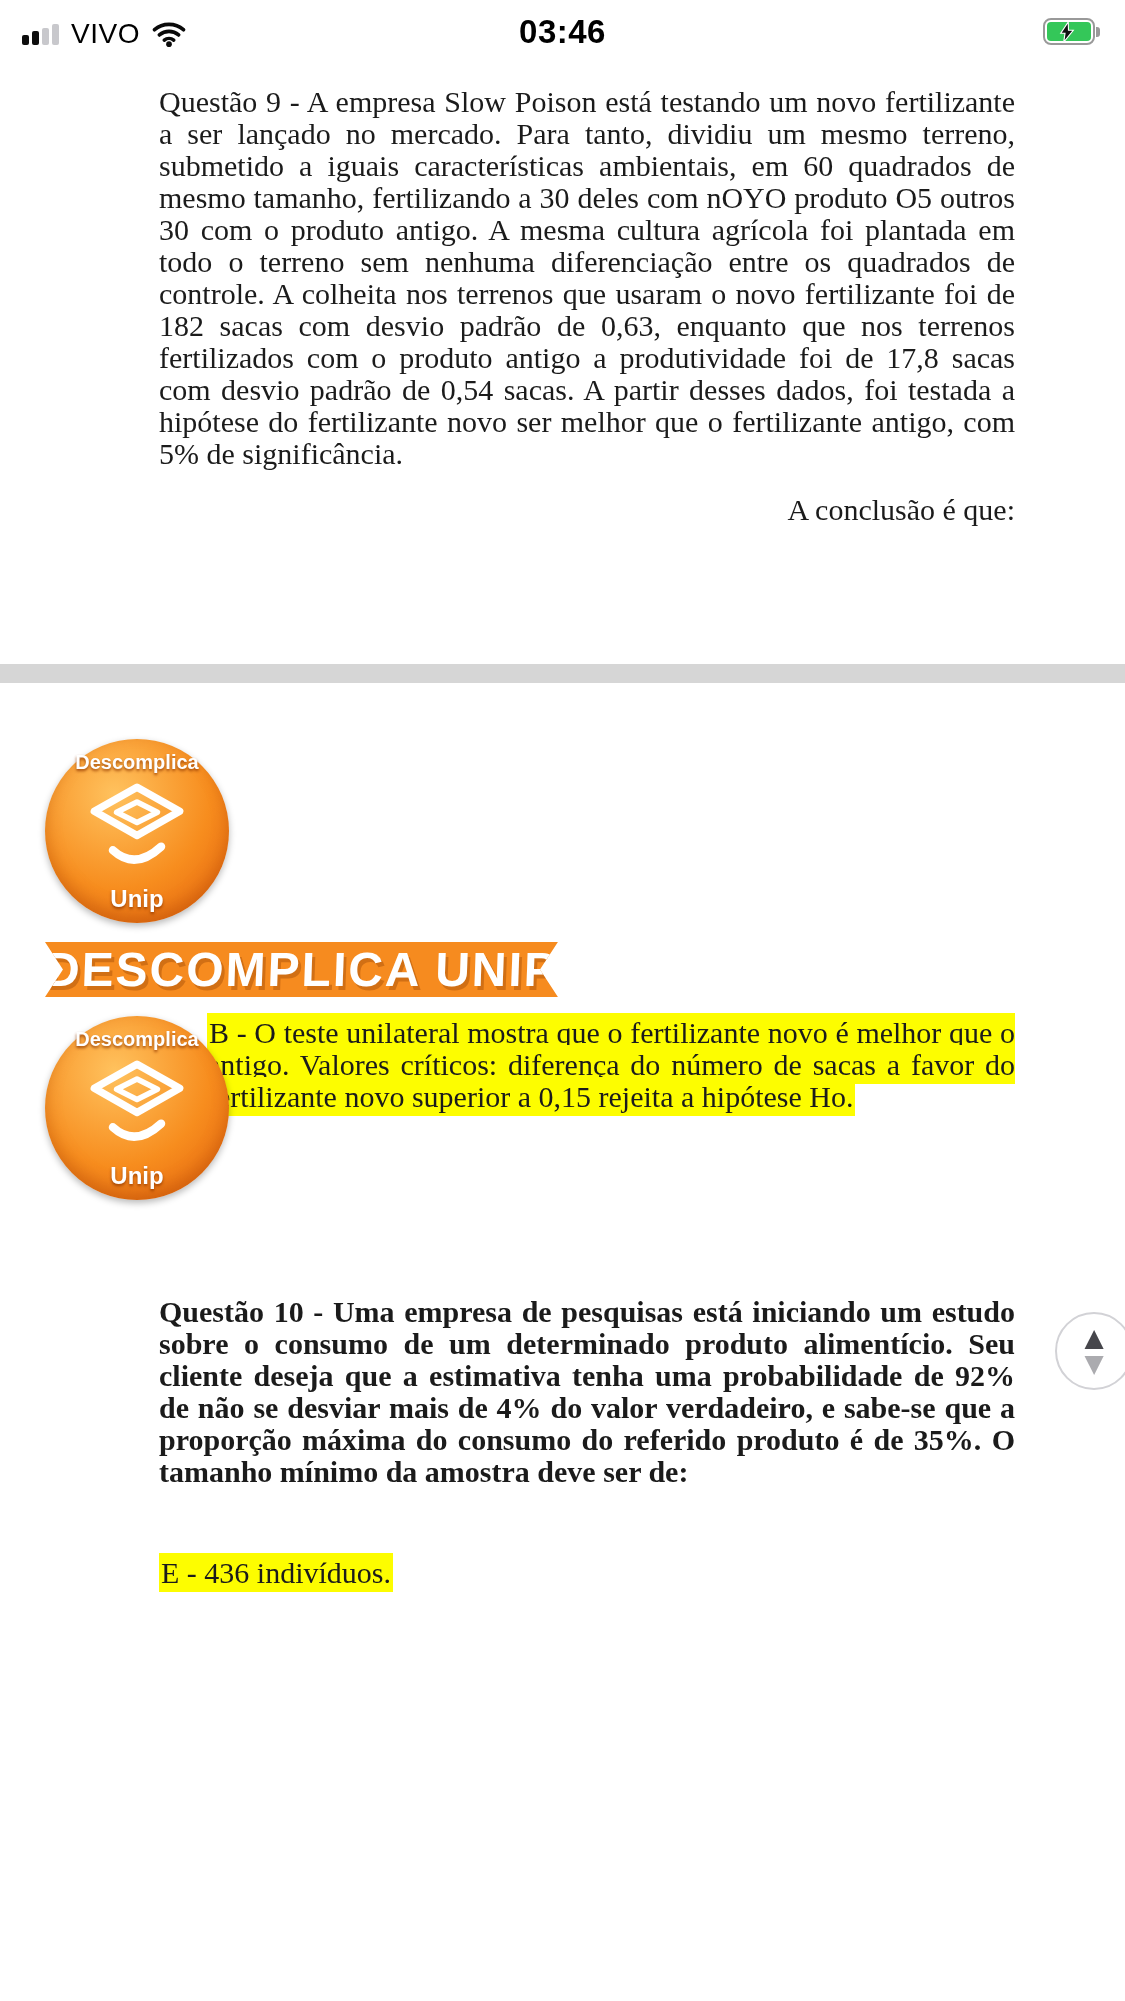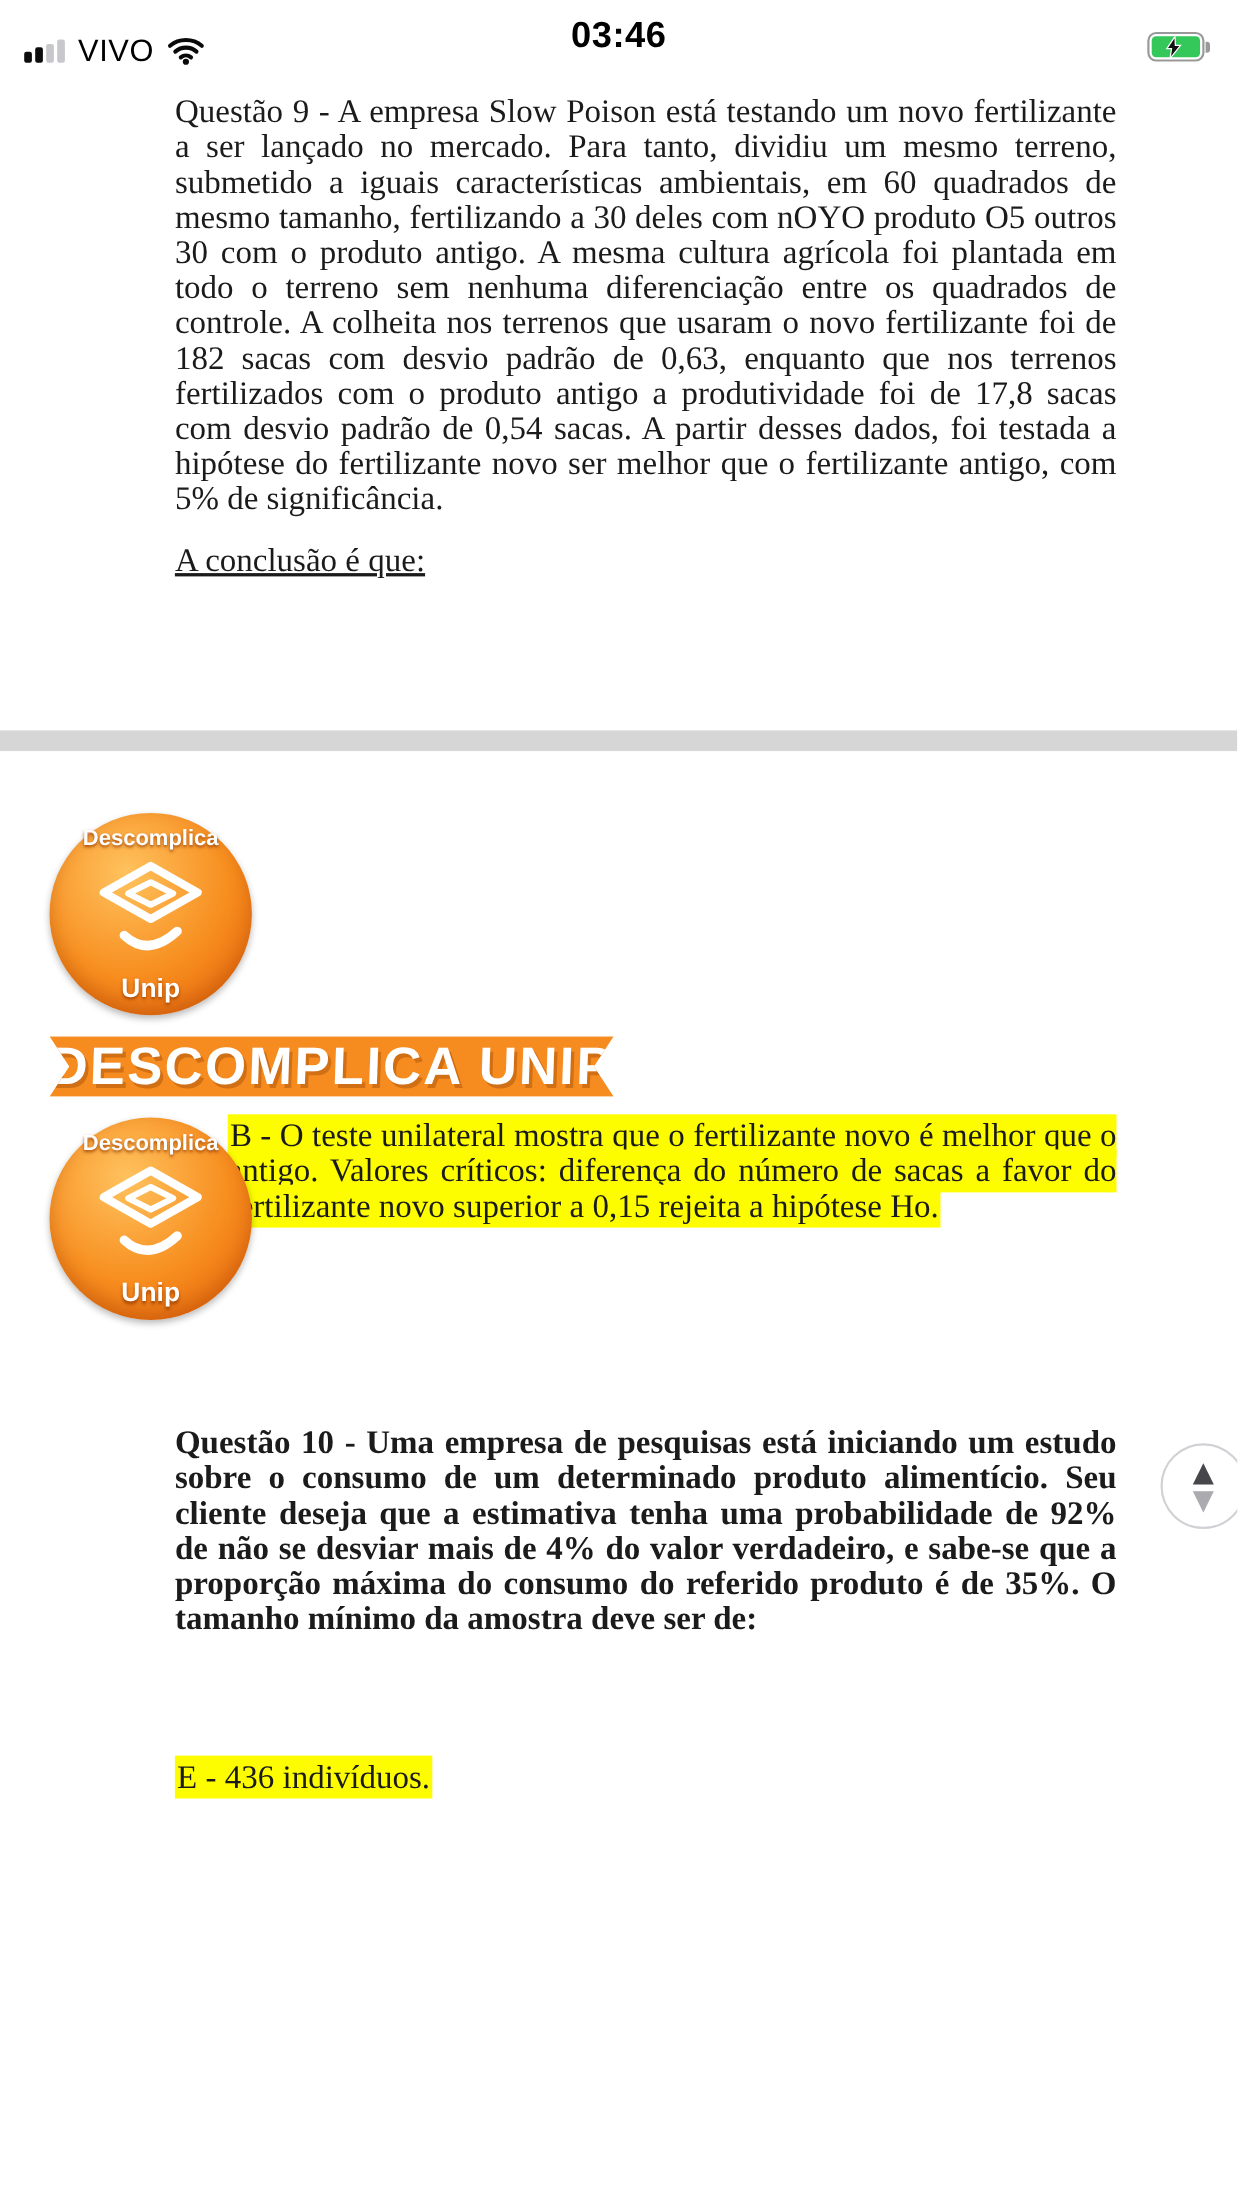--- a/index.html
+++ b/index.html
@@ -1,21 +1,21 @@
 <!DOCTYPE html>
 <html lang="pt" style="--ribbon-orange: #f68b1f; --highlight-yellow: #fdfd00; --divider-gray: #d6d6d6; --battery-green: #34c759;"><head>
 <meta charset="utf-8">
 <style>
   html,body{margin:0;padding:0;background:#fff;}
   .screen{position:relative;width:1125px;height:2001px;background:#fff;overflow:hidden;
           font-family:"Liberation Serif", serif;color:#1b1b1b;}
 
   
   .status-bar{position:absolute;top:0;left:0;width:100%;height:62px;box-sizing:border-box;
-              display:flex;align-items:flex-end;justify-content:space-between;padding:6px 22px 0 22px;
+              display:flex;align-items:center;justify-content:space-between;padding:6px 22px 0 22px;
               font-family:"Liberation Sans", sans-serif;background:#fff;z-index:5;}
   .sb-left{display:flex;align-items:center;gap:12px;}
   .signal{display:flex;align-items:flex-end;gap:3px;height:22px;}
   .signal i{display:block;width:7px;border-radius:2px;background:#0d0d0d;}
   .signal i:nth-child(1){height:10px;}
   .signal i:nth-child(2){height:14px;}
   .signal i:nth-child(3){height:17px;background:#c8c8cc;}
   .signal i:nth-child(4){height:21px;background:#c8c8cc;}
   .carrier{font-size:28px;color:#000;letter-spacing:.5px;}
   .wifi svg{display:block;}
@@ -28,21 +28,21 @@
                 background:var(--battery-green,#34c759);border-radius:4px;}
   .battery-cap{position:absolute;left:53px;top:9px;width:4px;height:10px;
                background:rgba(0,0,0,.4);border-radius:0 3px 3px 0;}
   .bolt{position:absolute;left:15px;top:4px;}
 
   
   main{position:absolute;top:62px;left:0;right:0;bottom:0;}
   .para{margin:0;font-size:30px;line-height:32px;text-align:justify;}
   .pdf-page{background:#fff;}
   .page1{height:602px;box-sizing:border-box;padding:24px 110px 0 159px;overflow:hidden;}
-  .conclusion{margin-top:24px;text-align:left;text-decoration:underline;}
+  .conclusion{margin-top:24px;text-align:right;}
   .page-gap{height:19px;background:var(--divider-gray,#d6d6d6);}
   .page2{padding:0 110px 120px 159px;overflow:hidden;}
 
   
   .banner{margin:56px -30px 0 -114px;height:184px;display:flex;align-items:flex-start;gap:19px;flex-direction:column;}
   .logo{position:relative;flex:0 0 auto;width:184px;height:184px;border-radius:50%;
         background:radial-gradient(circle at 38% 30%, #ffc25e 0%, #f78d1e 55%, #e35f0b 100%);
         box-shadow:0 3px 7px rgba(0,0,0,.28), inset 0 -8px 16px rgba(160,60,0,.35);
         font-family:"Liberation Sans", sans-serif;}
   .logo-top{position:absolute;top:12px;left:0;width:100%;text-align:center;color:#fff;
@@ -54,21 +54,21 @@
           clip-path:polygon(0 0,100% 0,96.5% 50%,100% 100%,0 100%,3.5% 50%);
           display:flex;align-items:center;justify-content:center;}
   .ribbon-title{font-family:"Liberation Sans", sans-serif;font-weight:800;font-size:48px;
                 letter-spacing:2px;color:#fff;transform:skewX(-2deg);
                 text-shadow:3px 4px 0 rgba(140,60,0,.35);}
 
   
   mark{background:var(--highlight-yellow,#ffff00);color:inherit;padding:3px 2px;}
   .answer-b{margin-top:94px;padding-left:48px;}
   .q10{margin-top:183px;font-weight:bold;}
-  .answer-e{margin-top:112px;text-align:left;}
+  .answer-e{margin-top:69px;text-align:left;}
 
   
   .scroll-widget{position:absolute;top:1312px;right:-8px;width:78px;height:78px;border-radius:50%;
                  background:rgba(255,255,255,.95);border:2px solid #d2d2d6;box-sizing:border-box;
                  display:flex;flex-direction:column;align-items:center;justify-content:center;
                  font-family:"DejaVu Sans", sans-serif;z-index:6;cursor:pointer;}
   .tri{font-size:25px;line-height:26px;}
   .tri-up{color:#46464b;}
   .tri-down{color:#ababaf;}
 </style>

